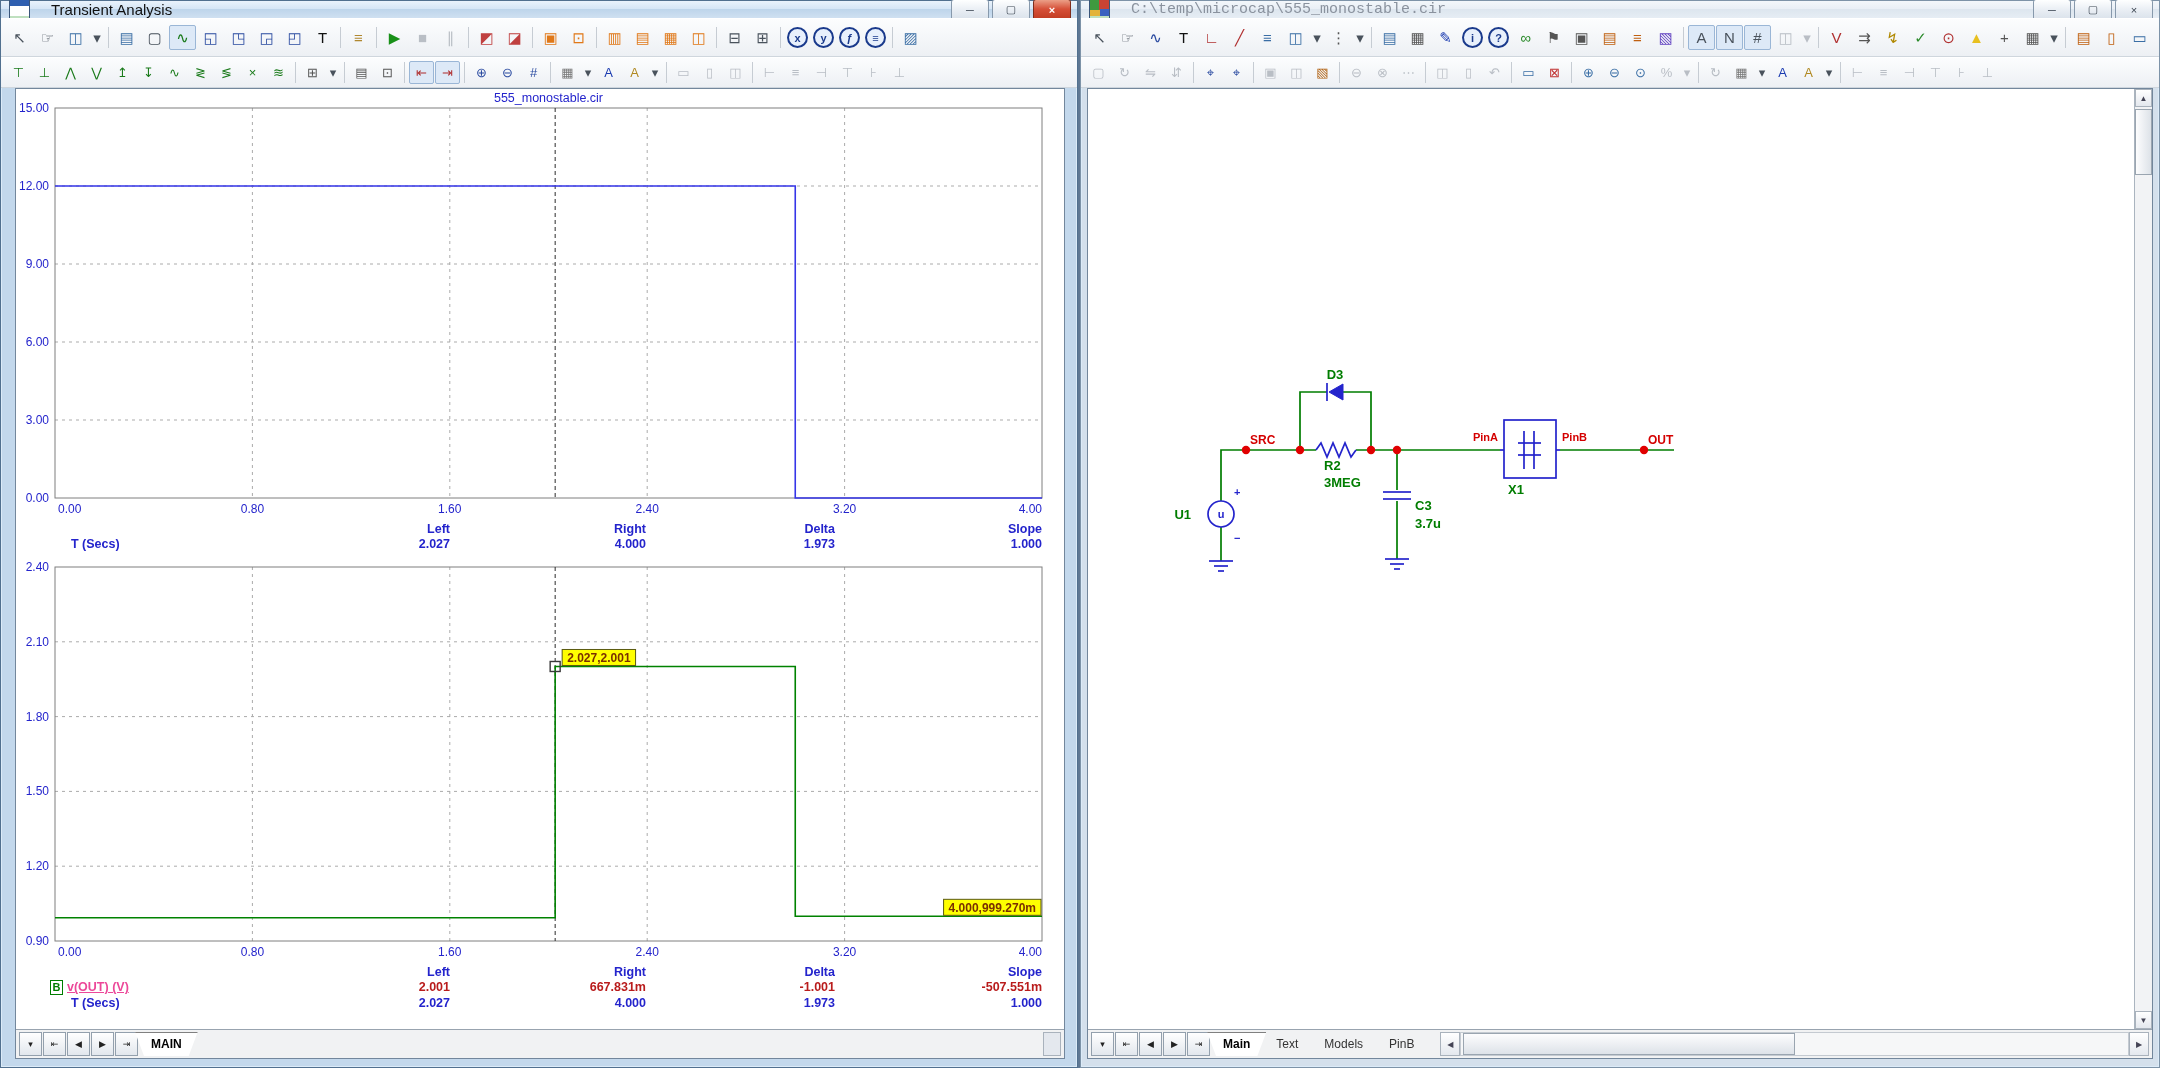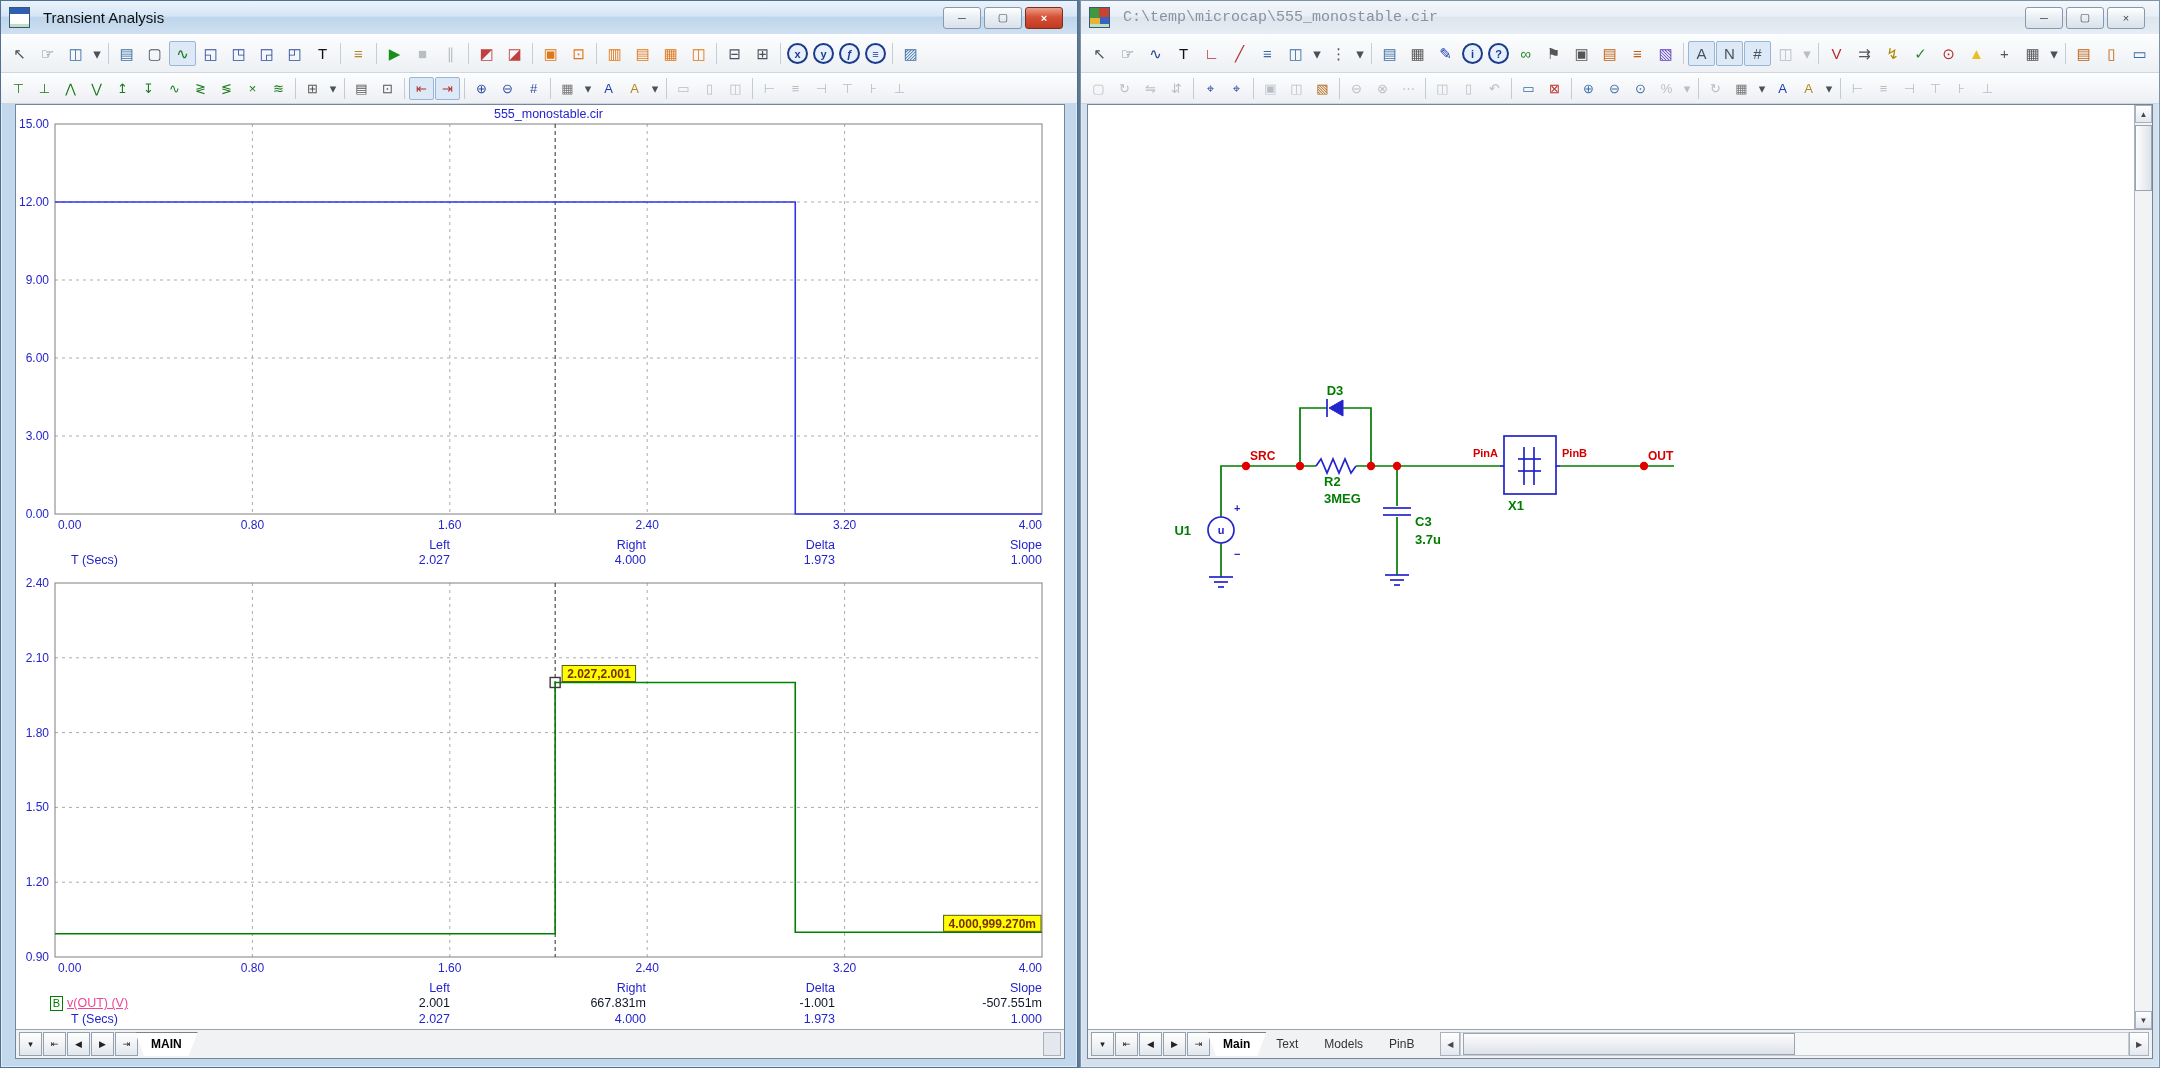--- a/index.html
+++ b/index.html
@@ -1,20 +1,20 @@
 <!DOCTYPE html>
 <html><head>
 <meta charset="utf-8">
 <style>
   html,body{margin:0;padding:0;}
   body{width:2160px;height:1068px;position:relative;background:#5f7democ;background:#5e7793;font-family:"Liberation Sans",sans-serif;overflow:hidden;}
   .win{position:absolute;top:0;height:1066px;display:flex;flex-direction:column;background:#c3d8ec;border:1px solid #51708f;box-shadow:inset 0 0 0 1px #dcebf8;}
   .win.inactive{background:#d4e0ec;border-color:#7d93a8;}
   
-  .titlebar{height:33px;display:flex;align-items:center;padding:0 14px 0 8px;gap:13px;background:linear-gradient(#eaf3fc 0%,#d6e6f6 45%,#bed5eb 50%,#cfe0f1 100%);flex:0 0 auto;}
+  .titlebar{height:17px;display:flex;align-items:center;padding:0 6px 0 8px;gap:21px;background:linear-gradient(#eaf3fc 0%,#d6e6f6 45%,#bed5eb 50%,#cfe0f1 100%);flex:0 0 auto;}
   .inactive .titlebar{background:linear-gradient(#f3f7fb 0%,#e9eff6 45%,#dde6ef 50%,#e6edf4 100%);}
   .title-text{font-size:15px;color:#111;}
   .inactive .title-text{color:#8a929e;font-family:Liberation Mono, monospace;}
   .win-icon{width:19px;height:19px;border:1px solid #3a567a;background:linear-gradient(#2f5fb0 0 6px,#ffffff 6px);box-shadow:inset 0 -3px 0 #bfe0bf;}
   .win-icon.schem{background:conic-gradient(#c94333 0 25%,#3a62c0 0 50%,#e3b33a 0 75%,#3f9a3f 0);}
   .win-controls{margin-left:auto;display:flex;gap:3px;}
   .wc{width:36px;height:20px;border:1px solid #8799ac;border-radius:3px;background:linear-gradient(#feffff,#e9eef4 50%,#d9e1ea);display:flex;align-items:center;justify-content:center;font-size:11px;color:#3a4450;}
   .wc.close-active{background:linear-gradient(#eb9f87,#d65038 45%,#bf3a20);border-color:#7e2d1c;color:#fff;font-weight:bold;}
   
   .toolbar{height:37px;background:linear-gradient(#fcfdfe,#edf0f4);border-top:1px solid #ffffff;border-bottom:1px solid #cfd6dd;display:flex;align-items:center;padding:0 5px;gap:1px;flex:0 0 auto;}
@@ -34,23 +34,23 @@
   .tick{font-family:"Liberation Sans",sans-serif;font-size:12px;fill:#2424cc;}
   .chart-title{font-family:"Liberation Sans",sans-serif;font-size:12.5px;fill:#2424cc;}
   .grid{stroke:#ababab;stroke-width:1;stroke-dasharray:3 4;}
   .frame{fill:none;stroke:#7f7f7f;stroke-width:1;}
   .cursorline{stroke:#2b2b2b;stroke-width:1;stroke-dasharray:4 3;}
   .marker{fill:none;stroke:#3a3a3a;stroke-width:1.4;}
   .ctag{fill:#ffff00;stroke:#5a5a10;stroke-width:1;}
   .ctag-text{font-family:"Liberation Sans",sans-serif;font-size:12px;font-weight:bold;fill:#7a3000;}
   
   .readout{position:absolute;left:0;width:1034px;font-size:12.5px;}
-  .r-row{display:grid;grid-template-columns:240px 194px 196px 189px 207px;height:15.5px;align-items:center;}
+  .r-row{display:grid;grid-template-columns:240px 194px 196px 189px 207px;height:15.5px;align-items:center;font-weight:bold;}
   .r-val{text-align:right;color:#2424cc;white-space:nowrap;}
-  .r-val.green{color:#0f172a;}
+  .r-val.green{color:#b91c1c;}
   .r-label{display:flex;align-items:center;padding-left:34px;white-space:nowrap;color:#2424cc;}
   .r-label.t-ind{padding-left:55px;}
   .wf-check{display:inline-block;width:11px;height:11px;border:1px solid #2424cc;background:#fff;margin-right:4px;}
   .wf-b{display:inline-block;min-width:11px;height:13px;line-height:13px;text-align:center;border:1px solid #007d00;color:#007d00;font-size:11px;margin-right:4px;}
   .wf-name.green{color:#ec4899;text-decoration:underline;}
   
   .tabbar{height:24px;background:#f1f2f3;border-top:1px solid #98a3af;display:flex;align-items:stretch;padding:2px 3px 2px 3px;flex:0 0 auto;}
   .navgrp{display:flex;gap:1px;margin-right:3px;}
   .navbtn{width:21px;border:1px solid #93a0ad;background:linear-gradient(#ffffff,#e2e7ed);font-size:9px;display:flex;align-items:center;justify-content:center;color:#222;}
   .tab{padding:0 16px;display:flex;align-items:center;font-size:12px;color:#333;clip-path:polygon(0 0,100% 0,calc(100% - 9px) 100%,9px 100%);margin-left:-6px;}

